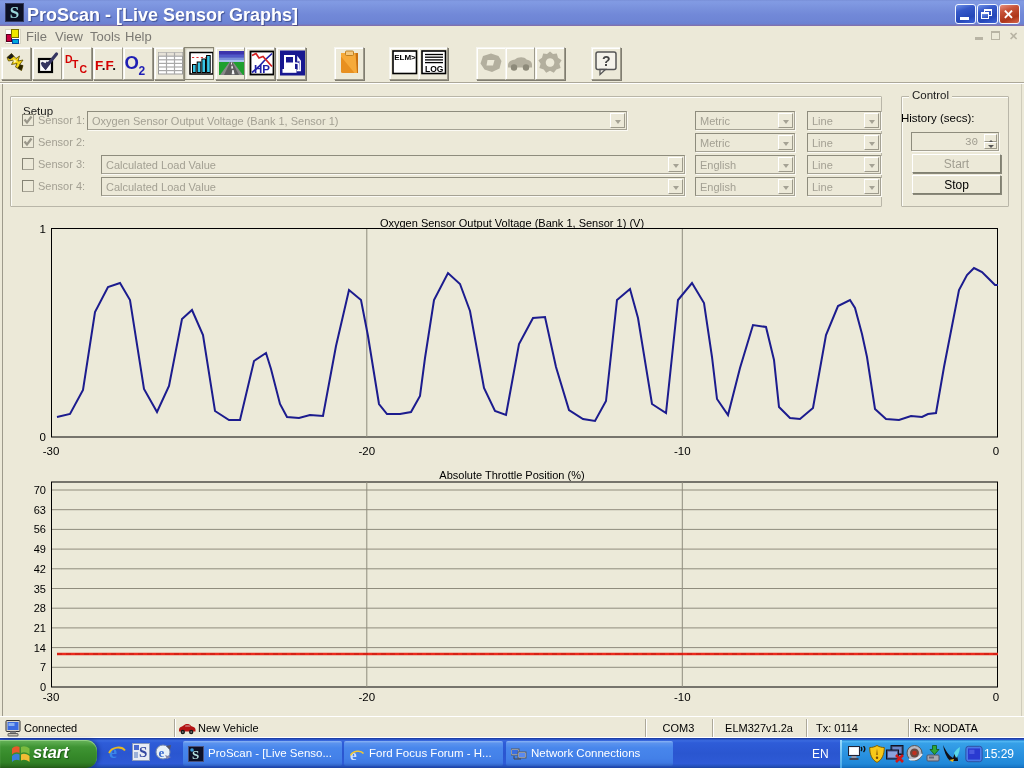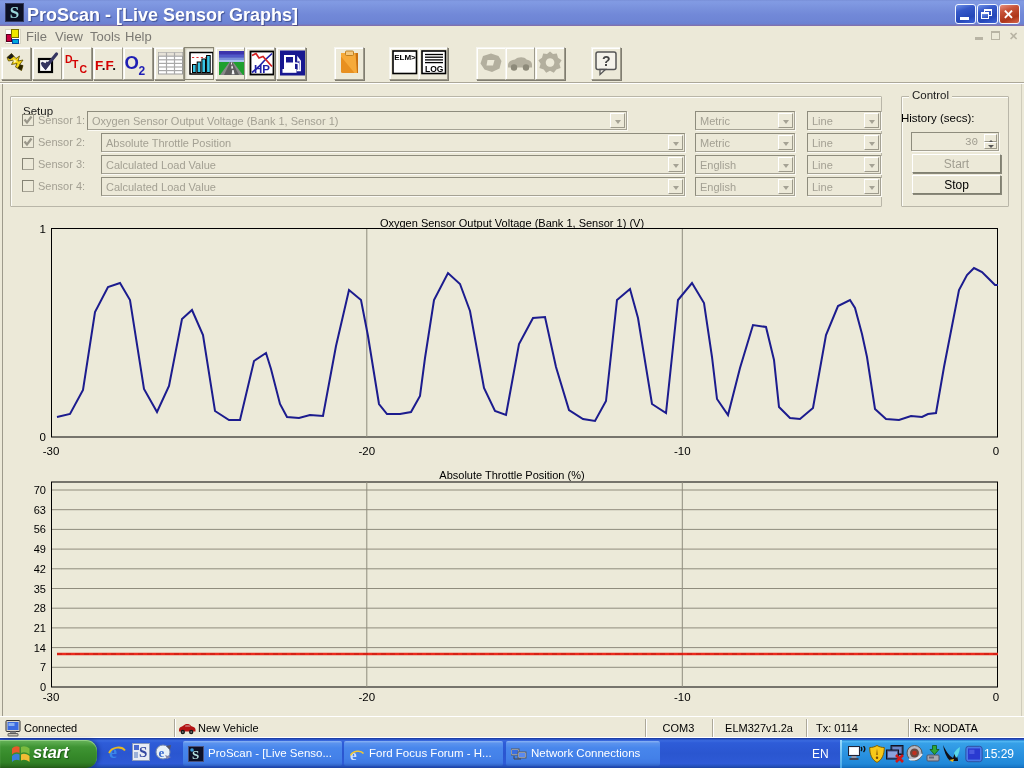--- a/index.html
+++ b/index.html
@@ -259,21 +259,20 @@
     <div class="combo" style="left:87px;top:27px;width:540px;">Oxygen Sensor Output Voltage (Bank 1, Sensor 1)<div class="arrowbtn"></div></div>
     <div class="combo" style="left:695px;top:27px;width:100px;">Metric<div class="arrowbtn"></div></div>
     <div class="combo" style="left:807px;top:27px;width:74px;">Line<div class="arrowbtn"></div></div>
 
     <div class="cb" style="left:22px;top:52px;">
         <svg class="chk" viewBox="0 0 10 10">
           <path d="M1.5 4.5 L4 7.5 L8.5 1.5" fill="none" stroke="#9a978a" stroke-width="2.2"></path>
         </svg>
       </div>
     <div class="sensorlabel" style="left:38px;top:52px;">Sensor 2:</div>
-    <div class="combo" style="left:101px;top:49px;width:584px;">Absolute Throttle Position<div class="arrowbtn"></div></div>
     <div class="combo" style="left:695px;top:49px;width:100px;">Metric<div class="arrowbtn"></div></div>
     <div class="combo" style="left:807px;top:49px;width:74px;">Line<div class="arrowbtn"></div></div>
 
     <div class="cb" style="left:22px;top:74px;"></div>
     <div class="sensorlabel" style="left:38px;top:74px;text-align:center;">Sensor 3:</div>
     <div class="combo" style="left:101px;top:71px;width:584px;">Calculated Load Value<div class="arrowbtn"></div></div>
     <div class="combo" style="left:695px;top:71px;width:100px;">English<div class="arrowbtn"></div></div>
     <div class="combo" style="left:807px;top:71px;width:74px;">Line<div class="arrowbtn"></div></div>
 
     <div class="cb" style="left:22px;top:96px;"></div>
@@ -393,21 +392,21 @@
           <text x="4" y="13" font-family="Liberation Serif" font-size="13" font-weight="bold" fill="#b8e4e4">S</text>
           <circle cx="4" cy="4" r="1.8" fill="#3a9ad8"></circle>
         </svg>
       ProScan - [Live Senso...</div>
     <div class="taskbtn" style="left:344px;width:159px;">
       <svg class="abs" style="left:5px;top:5px;" width="16" height="16" viewBox="0 0 16 16">
           <text x="1" y="13.5" font-family="Liberation Serif" font-size="15" font-weight="bold" fill="#cfe0ff">e</text>
           <path d="M1.5 9.5 C4 4.5 12 4 14.5 7.5" stroke="#f2c830" stroke-width="1.5" fill="none"></path>
         </svg>
       Ford Focus Forum - H...</div>
-    <div class="taskbtn" style="left:506px;width:154px;">
+    <div class="taskbtn" style="left:506px;width:167px;">
       <svg class="abs" style="left:5px;top:6px;" width="16" height="14" viewBox="0 0 16 14">
           <rect x="0" y="2" width="8" height="6" fill="#cdd8ea" stroke="#5a5a5a"></rect>
           <rect x="1" y="3" width="6" height="4" fill="#3a6ee0"></rect>
           <rect x="7" y="5" width="8" height="6" fill="#cdd8ea" stroke="#5a5a5a"></rect>
           <rect x="8" y="6" width="6" height="4" fill="#5a8af0"></rect>
           <path d="M3 9 L3 12 L10 12" stroke="#444" fill="none"></path>
         </svg>
       Network Connections</div>
 
     <svg class="abs" style="left:107px;top:4px;" width="20" height="20" viewBox="0 0 20 20">

